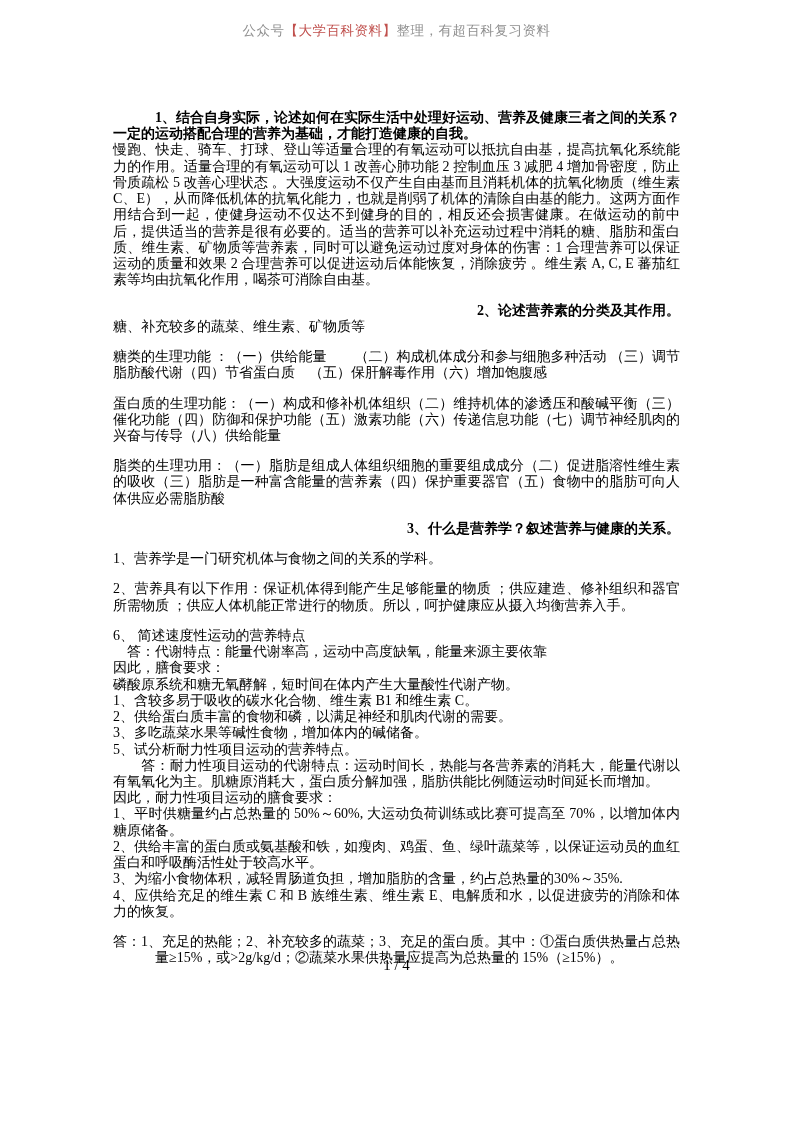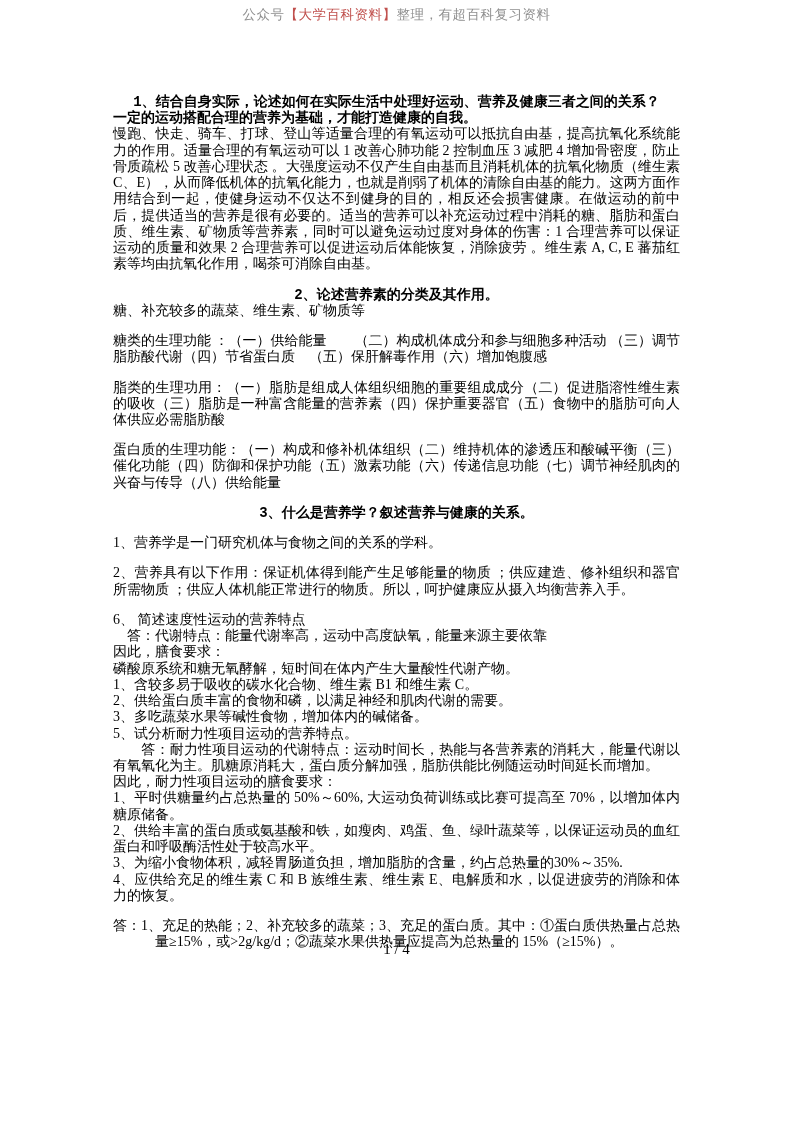--- a/index.html
+++ b/index.html
@@ -4,21 +4,21 @@
 <style>
   html, body {
     margin: 0;
     padding: 0;
     background: #ffffff;
   }
   .page {
     position: relative;
     width: 793px;
     height: 1006px;
-    margin: 0 auto;
+    margin: 16px auto;
     background: #ffffff;
     font-family: "Liberation Serif", "DejaVu Serif", serif;
     color: #000000;
     box-sizing: border-box;
     overflow: hidden;
   }
   .page-header {
     position: absolute;
     top: 6px;
     left: 0;
@@ -35,22 +35,21 @@
   }
   .para {
     font-size: 14px;
     line-height: 1.16;
     text-align: justify;
     margin: 0;
     word-break: break-all;
   }
   .para.h {
     font-weight: bold;
-    text-align: center;
-    font-family: Liberation Mono, monospace;
+    text-align: right;
   }
   .para.gap {
     margin-top: 14px;
   }
   .para.hang {
     padding-left: 42px;
     text-indent: -42px;
   }
   .bold { font-weight: bold; }
   .ul {
@@ -70,22 +69,22 @@
 
 <div class="page">
   <div class="page-header" id="hdr"><span style="color: rgb(143, 143, 143);">公众号</span><span style="color: rgb(192, 80, 77);">【大学百科资料】</span><span style="color: rgb(143, 143, 143);">整理，有超百科复习资料</span></div>
   <div class="doc-body" id="doc">
       <div class="para h"><span class="bold">1、结合自身实际，论述如何在实际生活中处理好运动、营养及健康三者之间的关系？</span></div>
       <div class="para p"><span class="bold">一定的运动搭配合理的营养为基础，才能打造健康的自我。</span></div>
       <div class="para p"><span>慢跑、快走、骑车、打球、</span><span class="ul">登山</span><span>等适量合理的</span><span class="ul">有氧运动</span><span>可以抵抗自由基，提高抗氧化系统能力的作用。适量合理的</span><span class="ul">有氧运动</span><span>可以 1  改善</span><span class="ul">心肺功能</span><span> 2  控制</span><span class="ul">血压</span><span> 3  </span><span class="ul">减肥</span><span> 4  增加</span><span class="ul">骨密度</span><span>，防止</span><span class="ul">骨质疏松</span><span> 5  改善心理状态 。大强度运动不仅产生自由基而且消耗机体的抗氧化物质（维生素 C、E），从而降低机体的抗氧化能力，也就是削弱了机体的清除自由基的能力。这两方面作用结合到一起，使健身运动不仅达不到健身的目的，相反还会损害健康。在做运动的前中后，提供适当的营养是很有必要的。适当的营养可以补充运动过程中消耗的糖、脂肪和蛋白质、维生素、矿物质等营养素，同时可以避免</span><span class="ul">运动过度</span><span>对身体的伤害：1 </span><span class="ul">合理营养</span><span>可以保证运动的质量和效果 2  合理营养可以促进运动后体能恢复，消除疲劳 。维生素 A, C, E 蕃茄红素等均由抗氧化作用，喝茶可消除自由基。</span></div>
       <div class="para h gap"><span class="bold">2、论述营养素的分类及其作用。</span></div>
       <div class="para p"><span>糖、补充较多的蔬菜、维生素、矿物质等</span></div>
       <div class="para p gap"><span>糖类的生理功能 ：（一）供给能量　　（二）构成机体成分和参与细胞多种活动 （三）调节脂肪酸代谢（四）节省蛋白质　（五）保肝解毒作用（六）增加饱腹感</span></div>
+      <div class="para p gap"><span>蛋白质的生理功能：（一）构成和修补机体组织（二）维持机体的渗透压和酸碱平衡（三）催化功能（四）防御和保护功能（五）激素功能（六）传递信息功能（七）调节神经肌肉的兴奋与传导（八）供给能量</span></div>
       <div class="para p gap"><span>脂类的生理功用：（一）脂肪是组成人体组织细胞的重要组成成分（二）促进脂溶性维生素的吸收（三）脂肪是一种富含能量的营养素（四）保护重要器官（五）食物中的脂肪可向人体供应必需脂肪酸</span></div>
-      <div class="para p gap"><span>蛋白质的生理功能：（一）构成和修补机体组织（二）维持机体的渗透压和酸碱平衡（三）催化功能（四）防御和保护功能（五）激素功能（六）传递信息功能（七）调节神经肌肉的兴奋与传导（八）供给能量</span></div>
       <div class="para h gap"><span class="bold">3、什么是营养学？叙述营养与健康的关系。</span></div>
       <div class="para p gap"><span>1、营养学是一门研究机体与食物之间的关系的学科。</span></div>
       <div class="para p gap"><span>2、营养具有以下作用：保证机体得到能产生足够能量的物质 ；供应建造、修补组织和器官所需物质 ；供应人体机能正常进行的物质。所以，呵护健康应从摄入均衡营养入手。</span></div>
       <div class="para p gap"><span>6、 简述速度性运动的营养特点</span></div>
       <div class="para p"><span>　答：代谢特点：能量代谢率高，运动中高度缺氧，能量来源主要依靠</span></div>
       <div class="para p"><span>因此，膳食要求：</span></div>
       <div class="para p"><span> 磷酸原系统和糖无氧酵解，短时间在体内产生大量酸性代谢产物。</span></div>
       <div class="para p"><span>1、含较多易于吸收的碳水化合物、维生素 B1 和维生素 C。</span></div>
       <div class="para p"><span>2、供给蛋白质丰富的食物和磷，以满足神经和肌肉代谢的需要。</span></div>
       <div class="para p"><span>3、多吃蔬菜水果等碱性食物，增加体内的碱储备。</span></div>

